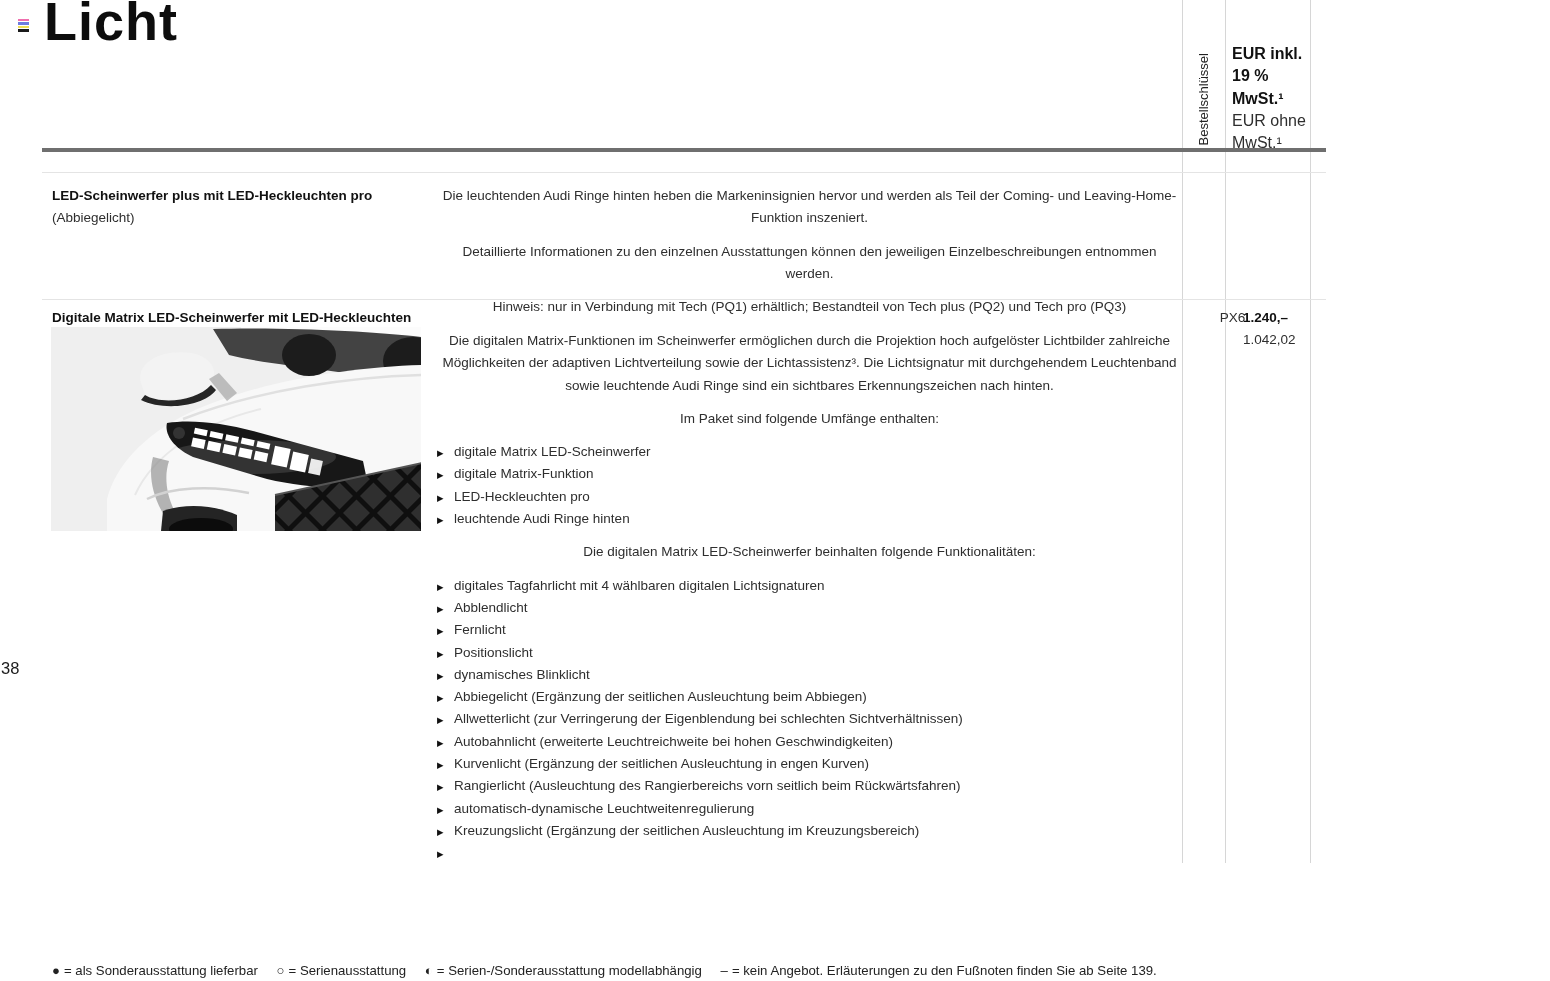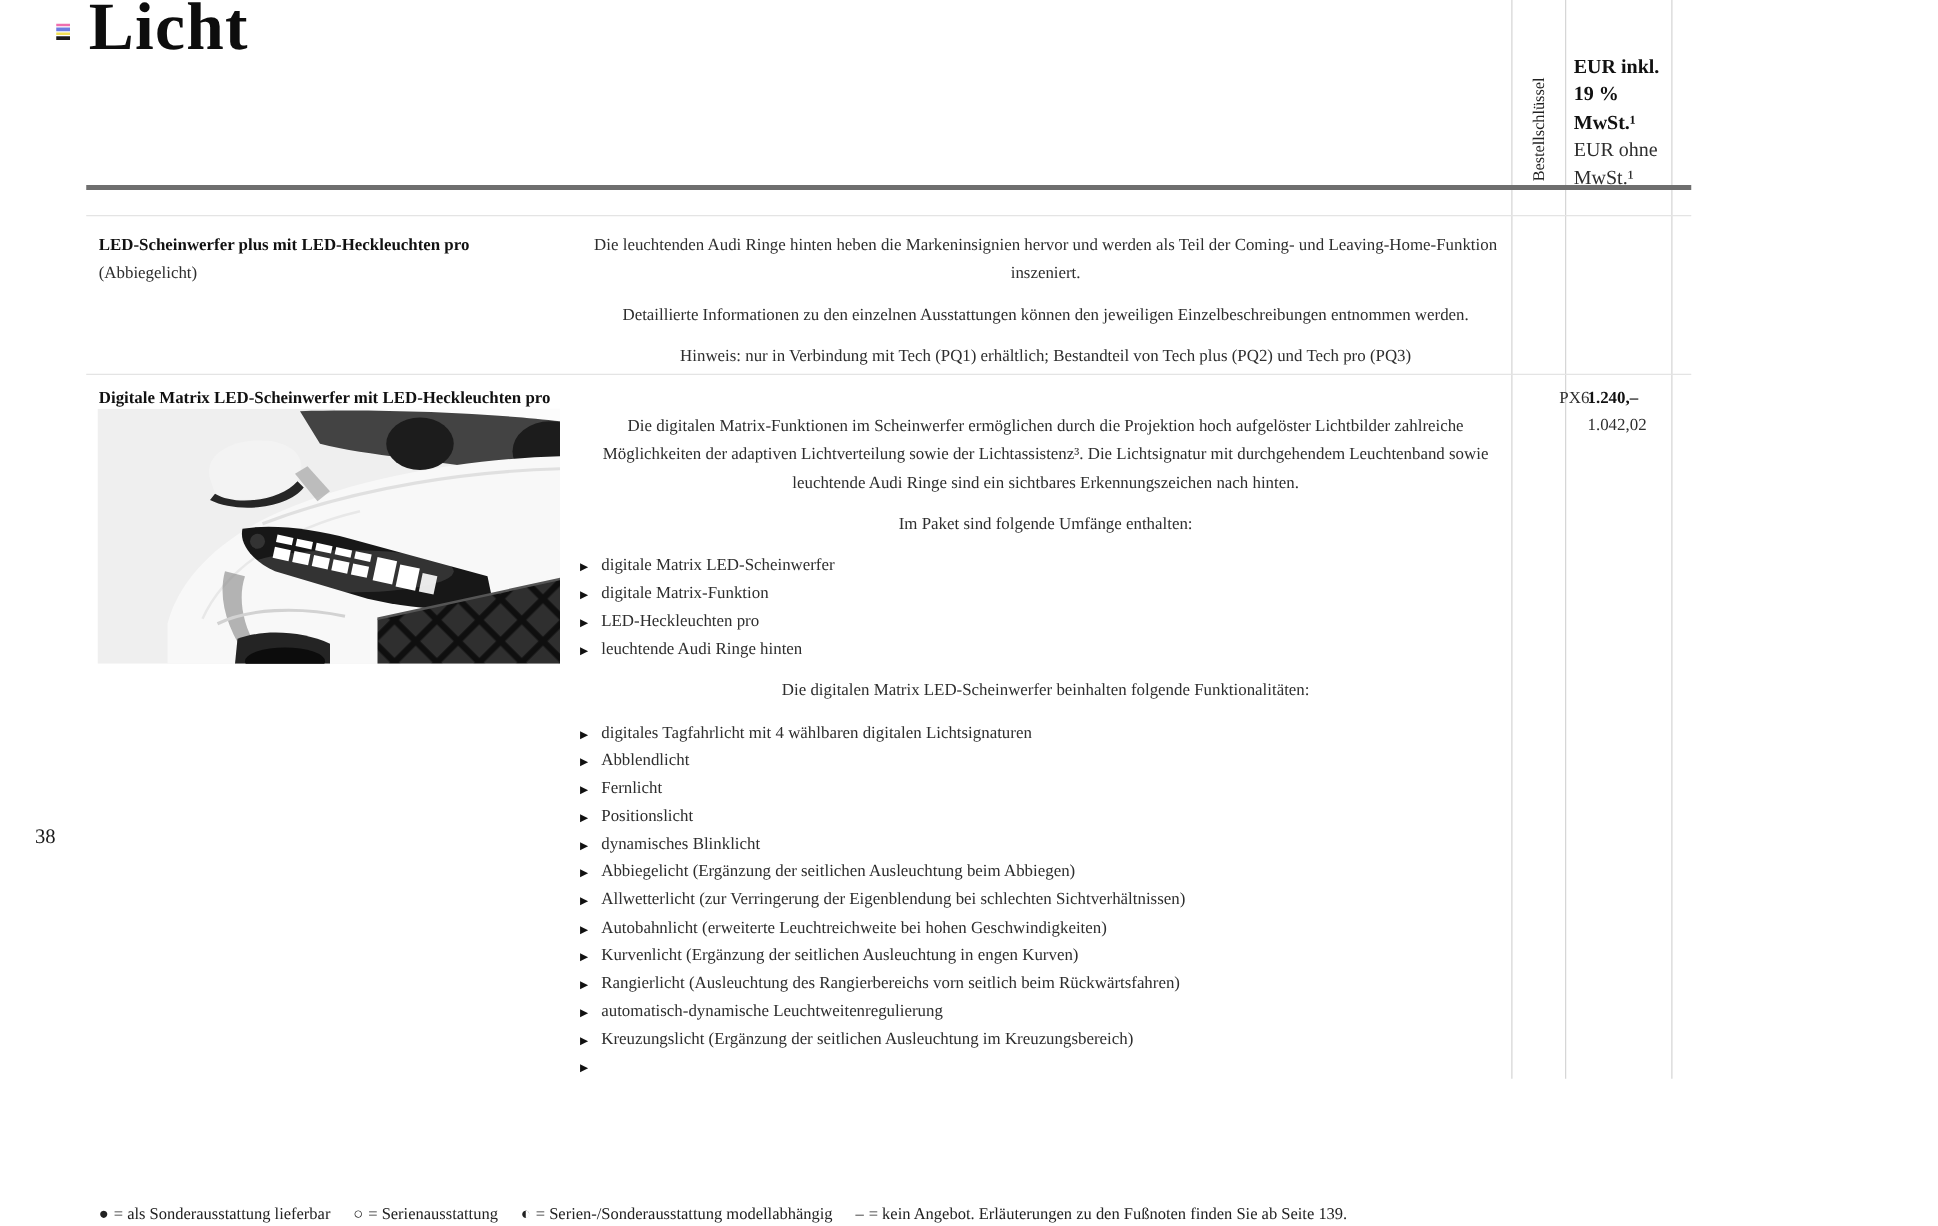--- a/index.html
+++ b/index.html
@@ -1,17 +1,17 @@
 <!DOCTYPE html>
 <html><head>
 <meta charset="utf-8">
 <style>
   html,body{margin:0;padding:0;background:#fff;}
   #page{position:relative;width:1326px;height:981px;background:#ffffff;overflow:hidden;
-        font-family:Liberation Serif, serif;color:#2e2e2e;font-size:13.5px;margin-left:27px;}
+        font-family:Liberation Sans, sans-serif;color:#2e2e2e;font-size:13.5px;}
   .b{font-weight:bold;color:#111;}
   
   .regmark{position:absolute;left:18px;top:19px;width:11px;}
   .regmark i{display:block;height:2.4px;margin-bottom:1px;}
   .regmark i:nth-child(1){background:#ef6fae;}
   .regmark i:nth-child(2){background:#6e7ce0;}
   .regmark i:nth-child(3){background:#f0df55;}
   .regmark i:nth-child(4){background:#1a1a1a;}
   
   .title{position:absolute;left:44px;top:-7px;margin:0;font-size:54px;line-height:1.04;

